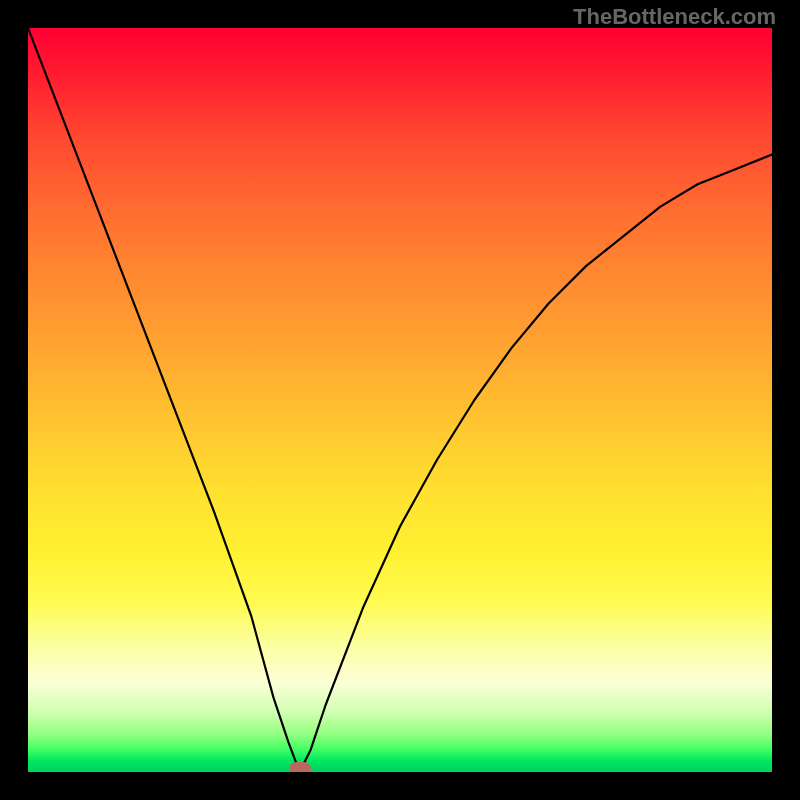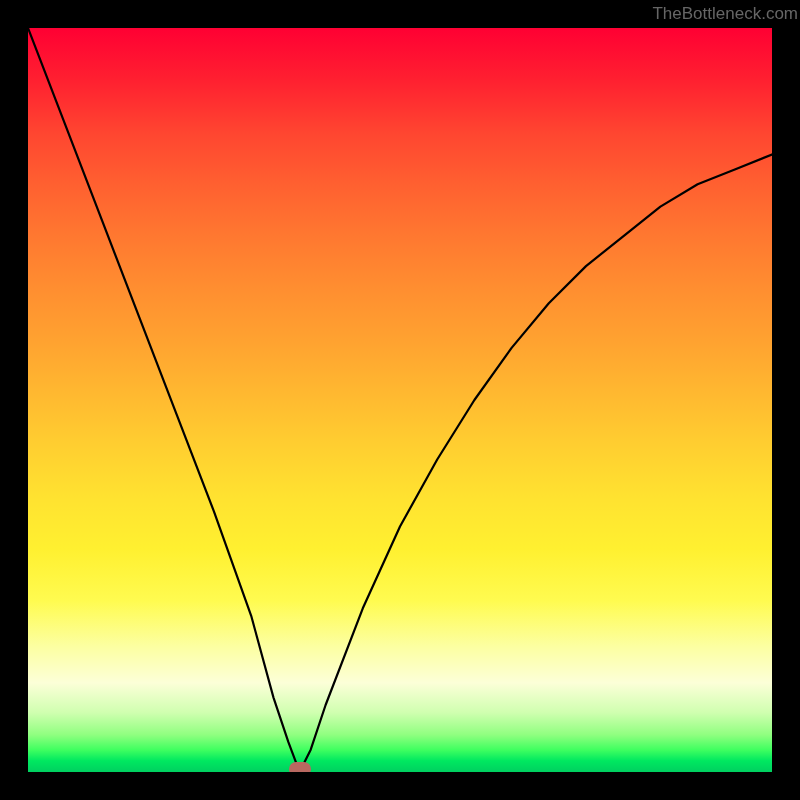--- a/index.html
+++ b/index.html
@@ -8,24 +8,24 @@
     width: 800px;
     height: 800px;
     background: #000;
     position: relative;
     overflow: hidden;
     font-family: Arial, sans-serif;
   }
   .watermark {
     position: absolute;
     top: 4px;
-    right: 2px;
+    right: 24px;
     color: #666;
-    font-size: 17px;
-    font-weight: 400;
+    font-size: 22px;
+    font-weight: 700;
     z-index: 10;
   }
   .plot-area {
     position: absolute;
     left: 28px;
     top: 28px;
     width: 744px;
     height: 744px;
     overflow: hidden;
   }

